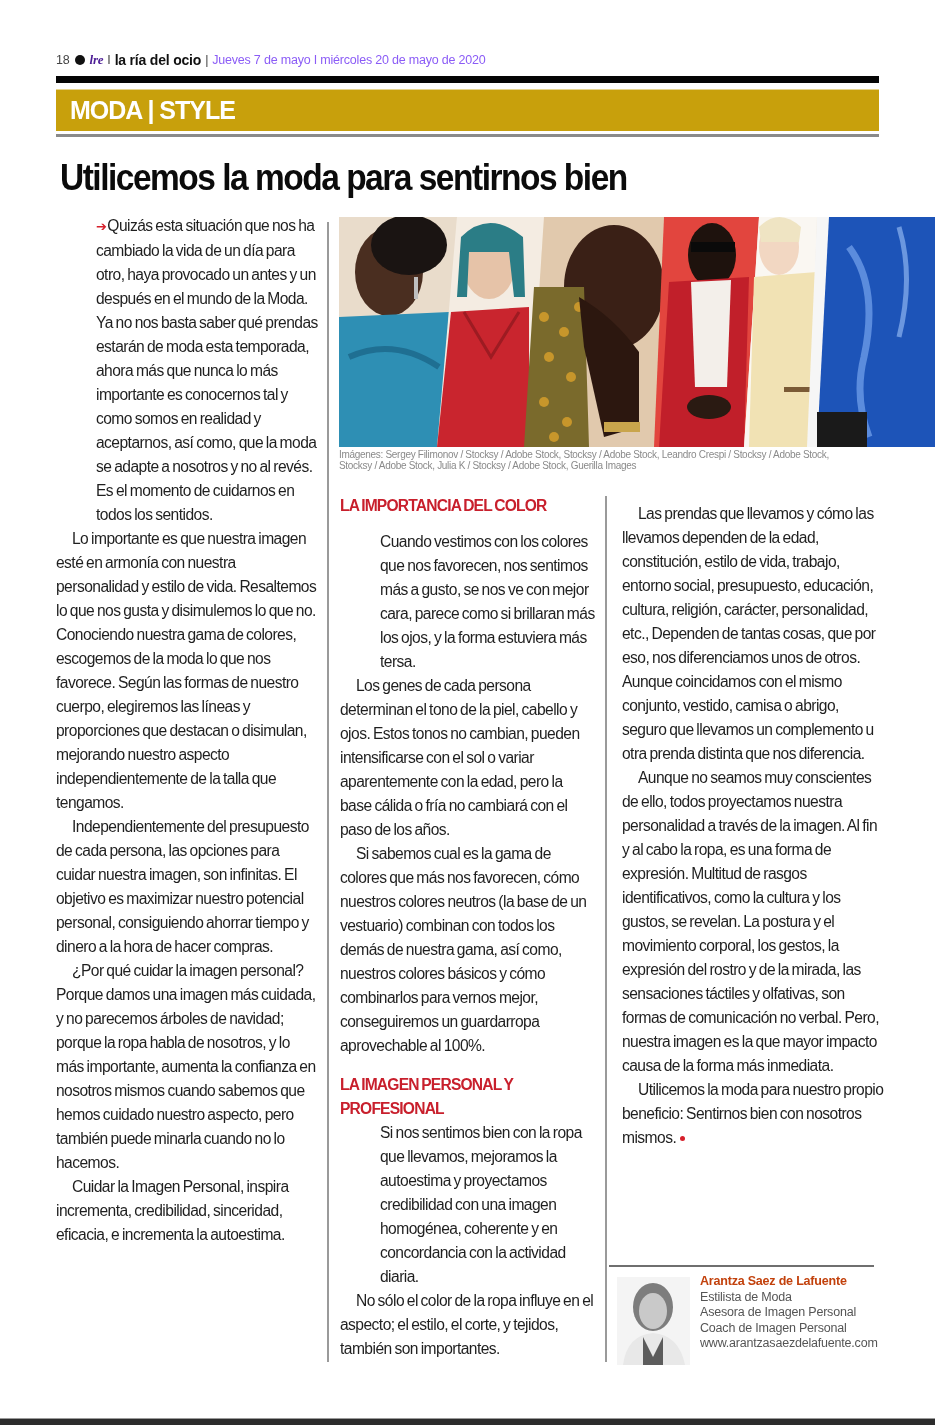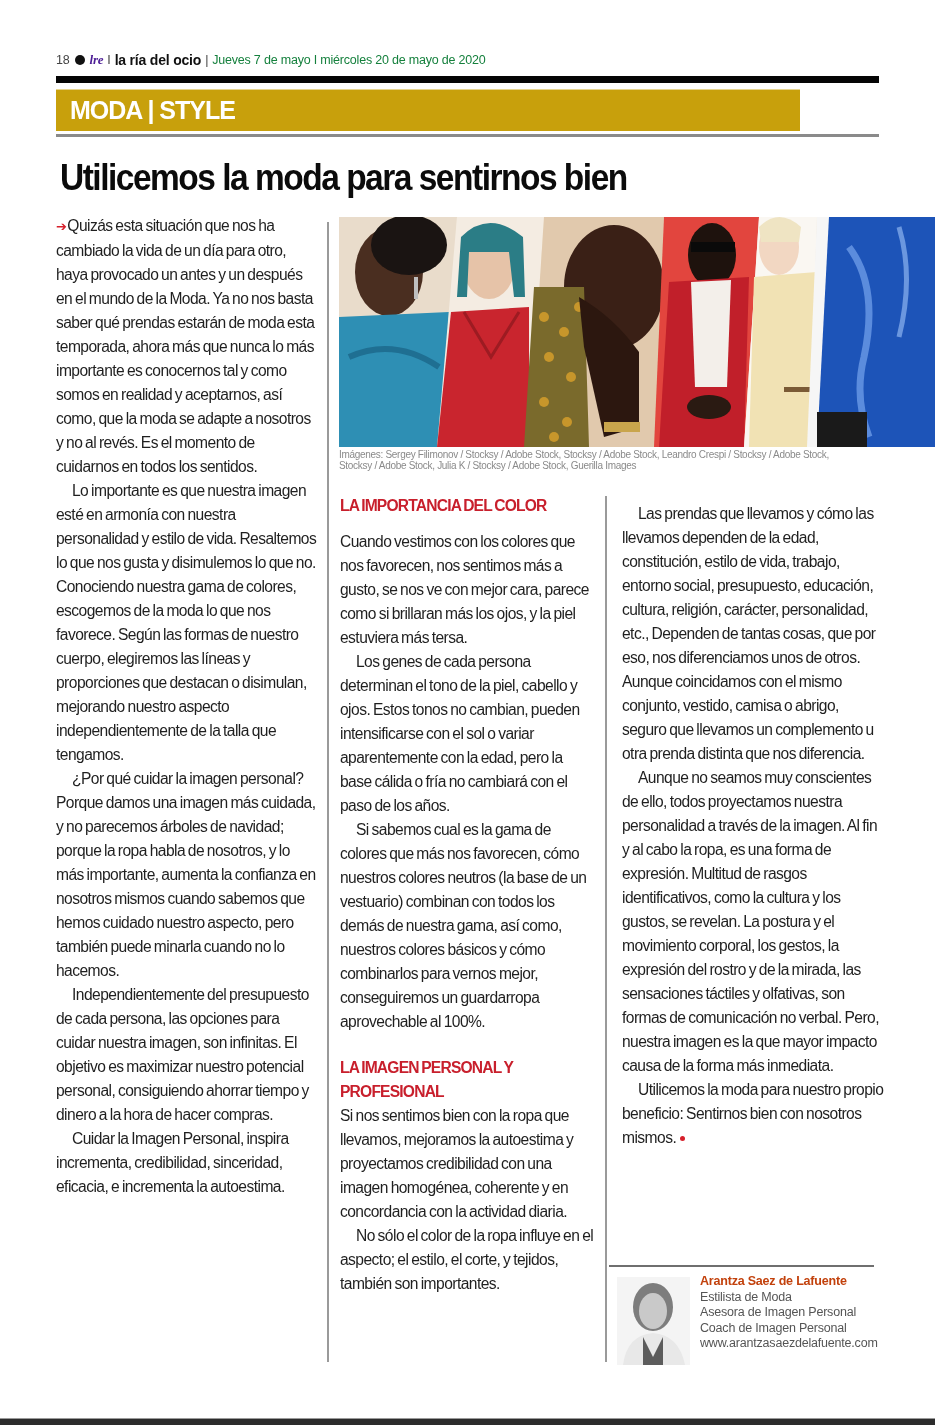--- a/index.html
+++ b/index.html
@@ -5,43 +5,43 @@
   * { box-sizing: border-box; margin: 0; padding: 0; }
   html, body { width: 935px; height: 1425px; background: #ffffff; overflow: hidden; }
   body { position: relative; font-family: "Liberation Sans", "DejaVu Sans", sans-serif; color: #1c1c1c; }
 
   .folio { position: absolute; left: 56px; top: 51px; height: 18px; font-size: 12.5px; color: #555; white-space: nowrap; display: flex; align-items: center; letter-spacing: -0.2px; }
   .folio .num { color: #444; }
   .folio .dot { display: inline-block; width: 10px; height: 10px; border-radius: 50%; background: #111; margin: 0 5px 0 5px; }
   .folio .brand { color: #4c1d95; font-style: italic; font-weight: bold; font-family: "Liberation Serif", serif; font-size: 13px; }
   .folio .sep { color: #444; margin: 0 4px; }
   .folio .section { color: #111; font-weight: bold; font-size: 14px; }
-  .folio .date { color: #15803d; }
+  .folio .date { color: #8b5cf6; }
 
   .top-rule { position: absolute; left: 56px; top: 76px; width: 823px; height: 7px; background: #050505; }
-  .band { position: absolute; left: 56px; top: 89px; width: 744px; height: 42px; background: #c8a00c; border-top: 1px solid #e6d48e; }
+  .band { position: absolute; left: 56px; top: 89px; width: 823px; height: 42px; background: #c8a00c; border-top: 1px solid #e6d48e; }
   .band .label { position: absolute; left: 14px; top: 6px; font-size: 25px; font-weight: bold; color: #ffffff; letter-spacing: -1px; font-family: "Liberation Sans", sans-serif; }
   .band-rule { position: absolute; left: 56px; top: 134px; width: 823px; height: 3px; background: #8a8a8a; }
 
   .headline { position: absolute; left: 60px; top: 157px; font-size: 36px; font-weight: bold; color: #0b0b0b; letter-spacing: -1.6px; font-family: "Liberation Sans", sans-serif; transform: scaleX(0.93); transform-origin: left top; white-space: nowrap; }
 
   .col { position: absolute; font-size: 15.6px; line-height: 24px; color: #1f1f1f; letter-spacing: -0.55px; word-spacing: -1px; }
   .col p { text-indent: 16px; }
-  .col p.first { text-indent: 0; }
+  .col p.first { text-indent: 0; margin-left: 40px; }
   .col1 { left: 56px; top: 214px; width: 262px; }
   .col2 { left: 340px; top: 494px; width: 256px; }
   .col3 { left: 622px; top: 502px; width: 262px; }
   .arrow { color: #d6202b; font-weight: bold; font-size: 13px; margin-right: 1px; }
 
   .vrule { position: absolute; width: 2px; background: #9a9a9a; }
   .vrule1 { left: 327px; top: 222px; height: 1140px; }
   .vrule2 { left: 605px; top: 496px; height: 866px; }
 
   .subhead { color: #c81f2c; font-weight: bold; font-size: 15.6px; letter-spacing: -0.8px; line-height: 24px; margin-bottom: 12px; }
-  .subhead2 { margin-top: 22px; margin-bottom: 0; }
+  .subhead2 { margin-top: 15px; margin-bottom: 0; }
 
   .photo { position: absolute; left: 339px; top: 217px; width: 596px; height: 230px; overflow: hidden; background: #f1ece3; }
   .caption { position: absolute; left: 339px; top: 449px; width: 520px; font-size: 10px; line-height: 11px; color: #8a8a8a; letter-spacing: -0.3px; }
 
   .end-mark { display: inline-block; width: 5px; height: 5px; background: #d6202b; border-radius: 50%; margin-left: 4px; vertical-align: middle; }
 
   .bio-rule { position: absolute; left: 609px; top: 1265px; width: 265px; height: 2px; background: #6f6f6f; }
   .bio-photo { position: absolute; left: 617px; top: 1277px; width: 73px; height: 88px; overflow: hidden; background: #f2f2f2; }
   .bio-text { position: absolute; left: 700px; top: 1274px; font-size: 12.5px; line-height: 15.5px; color: #555; letter-spacing: -0.2px; }
   .bio-text .name { color: #c2410c; font-weight: bold; }
@@ -120,30 +120,30 @@
     <path d="M510,30 Q540,70 525,140 Q515,180 530,220" stroke="#6c9ae6" stroke-width="7" fill="none" opacity="0.8"></path>
     <path d="M560,10 Q575,60 560,120" stroke="#8db4f0" stroke-width="5" fill="none" opacity="0.7"></path>
     <rect x="478" y="195" width="50" height="35" fill="#1a1a1a"></rect>
   </svg>
 </div>
 <div class="caption">Imágenes: Sergey Filimonov / Stocksy / Adobe Stock, Stocksy / Adobe Stock, Leandro Crespi / Stocksy / Adobe Stock, Stocksy / Adobe Stock, Julia K / Stocksy / Adobe Stock, Guerilla Images</div>
 
 <div class="col col1">
   <p class="first"><span class="arrow">➔</span><span>Quizás esta situación que nos ha cambiado la vida de un día para otro, haya provocado un antes y un después en el mundo de la Moda. Ya no nos basta saber qué prendas estarán de moda esta temporada, ahora más que nunca lo más importante es conocernos tal y como somos en realidad y aceptarnos, así como, que la moda se adapte a nosotros y no al revés. Es el momento de cuidarnos en todos los sentidos.</span></p>
   <p>Lo importante es que nuestra imagen esté en armonía con nuestra personalidad y estilo de vida. Resaltemos lo que nos gusta y disimulemos lo que no. Conociendo nuestra gama de colores, escogemos de la moda lo que nos favorece. Según las formas de nuestro cuerpo, elegiremos las líneas y proporciones que destacan o disimulan, mejorando nuestro aspecto independientemente de la talla que tengamos.</p>
+  <p>Independientemente del presupuesto de cada persona, las opciones para cuidar nuestra imagen, son infinitas. El objetivo es maximizar nuestro potencial personal, consiguiendo ahorrar tiempo y dinero a la hora de hacer compras.</p>
   <p>¿Por qué cuidar la imagen personal?  Porque damos una imagen más cuidada, y no parecemos árboles de navidad; porque la ropa habla de nosotros, y lo más importante, aumenta la confianza en nosotros mismos cuando sabemos que hemos cuidado nuestro aspecto, pero también puede minarla cuando no lo hacemos.</p>
-  <p>Independientemente del presupuesto de cada persona, las opciones para cuidar nuestra imagen, son infinitas. El objetivo es maximizar nuestro potencial personal, consiguiendo ahorrar tiempo y dinero a la hora de hacer compras.</p>
   <p>Cuidar la Imagen Personal, inspira incrementa, credibilidad, sinceridad, eficacia, e incrementa la autoestima.</p>
 </div>
 
 <div class="vrule vrule1"></div>
 
 <div class="col col2">
   <div class="subhead">LA IMPORTANCIA DEL COLOR</div>
-  <p class="first">Cuando vestimos con los colores que nos favorecen, nos sentimos más a gusto, se nos ve con mejor cara, parece como si brillaran más los ojos, y la piel estuviera más tersa.</p>
+  <p class="first">Cuando vestimos con los colores que nos favorecen, nos sentimos más a gusto, se nos ve con mejor cara, parece como si brillaran más los ojos, y la forma estuviera más tersa.</p>
   <p>Los genes de cada persona determinan el tono de la piel, cabello y ojos. Estos tonos no cambian, pueden intensificarse con el sol o variar aparentemente con la edad, pero la base cálida o fría no cambiará con el paso de los años.</p>
   <p>Si sabemos cual es la gama de colores que más nos favorecen, cómo nuestros colores neutros (la base de un vestuario) combinan con todos los demás de nuestra gama, así como, nuestros colores básicos y cómo combinarlos para vernos mejor, conseguiremos un guardarropa aprovechable al 100%.</p>
   <div class="subhead subhead2">LA IMAGEN PERSONAL Y PROFESIONAL</div>
   <p class="first">Si nos sentimos bien con la ropa que llevamos, mejoramos la autoestima y proyectamos credibilidad con una imagen homogénea, coherente y en concordancia con la actividad diaria.</p>
   <p>No sólo el color de la ropa influye en el aspecto; el estilo, el corte, y tejidos, también son importantes.</p>
 </div>
 
 <div class="vrule vrule2"></div>
 
 <div class="col col3">

